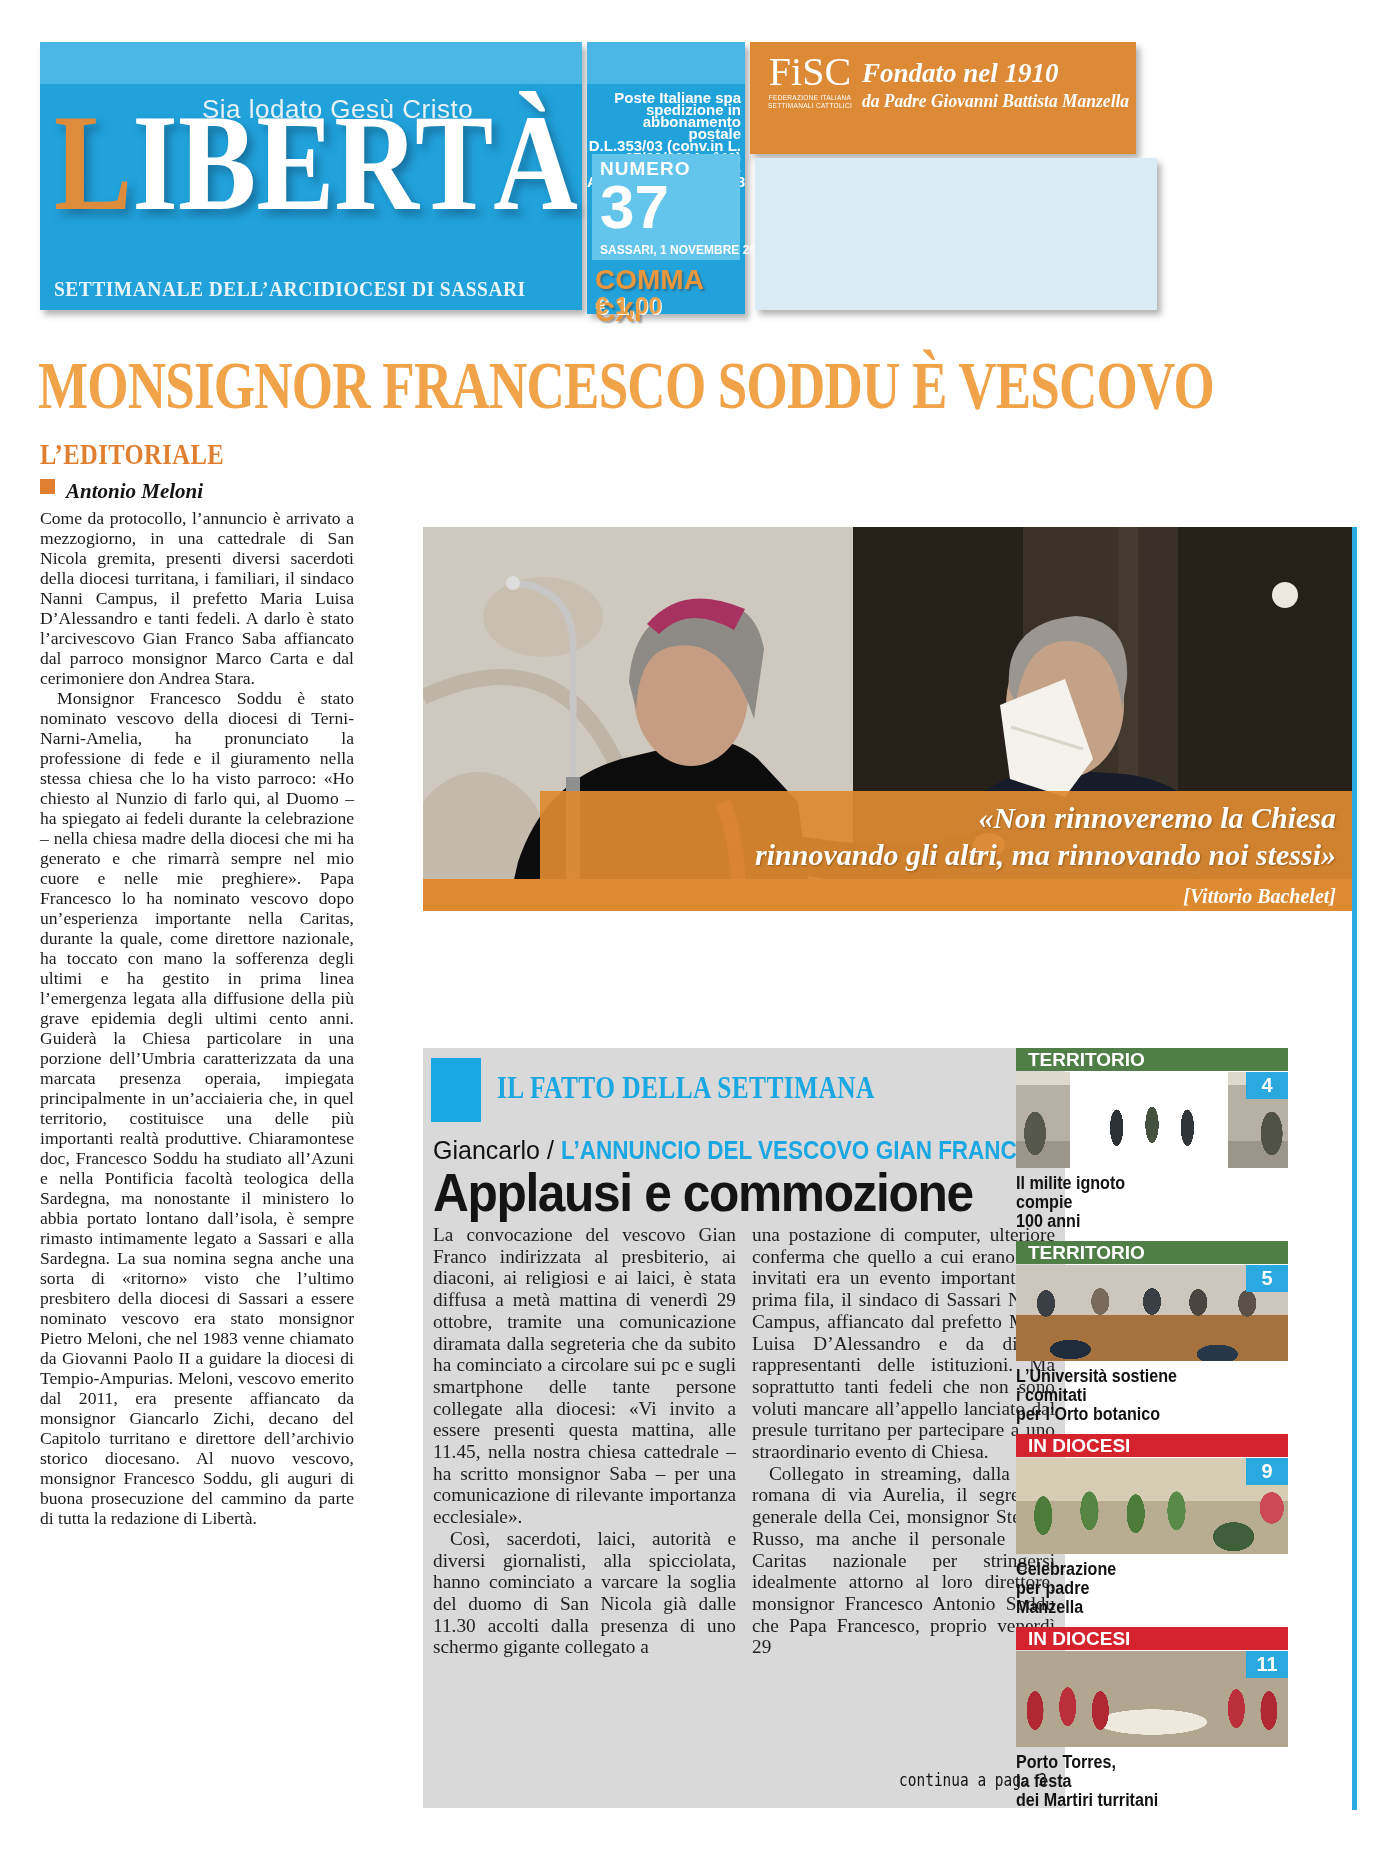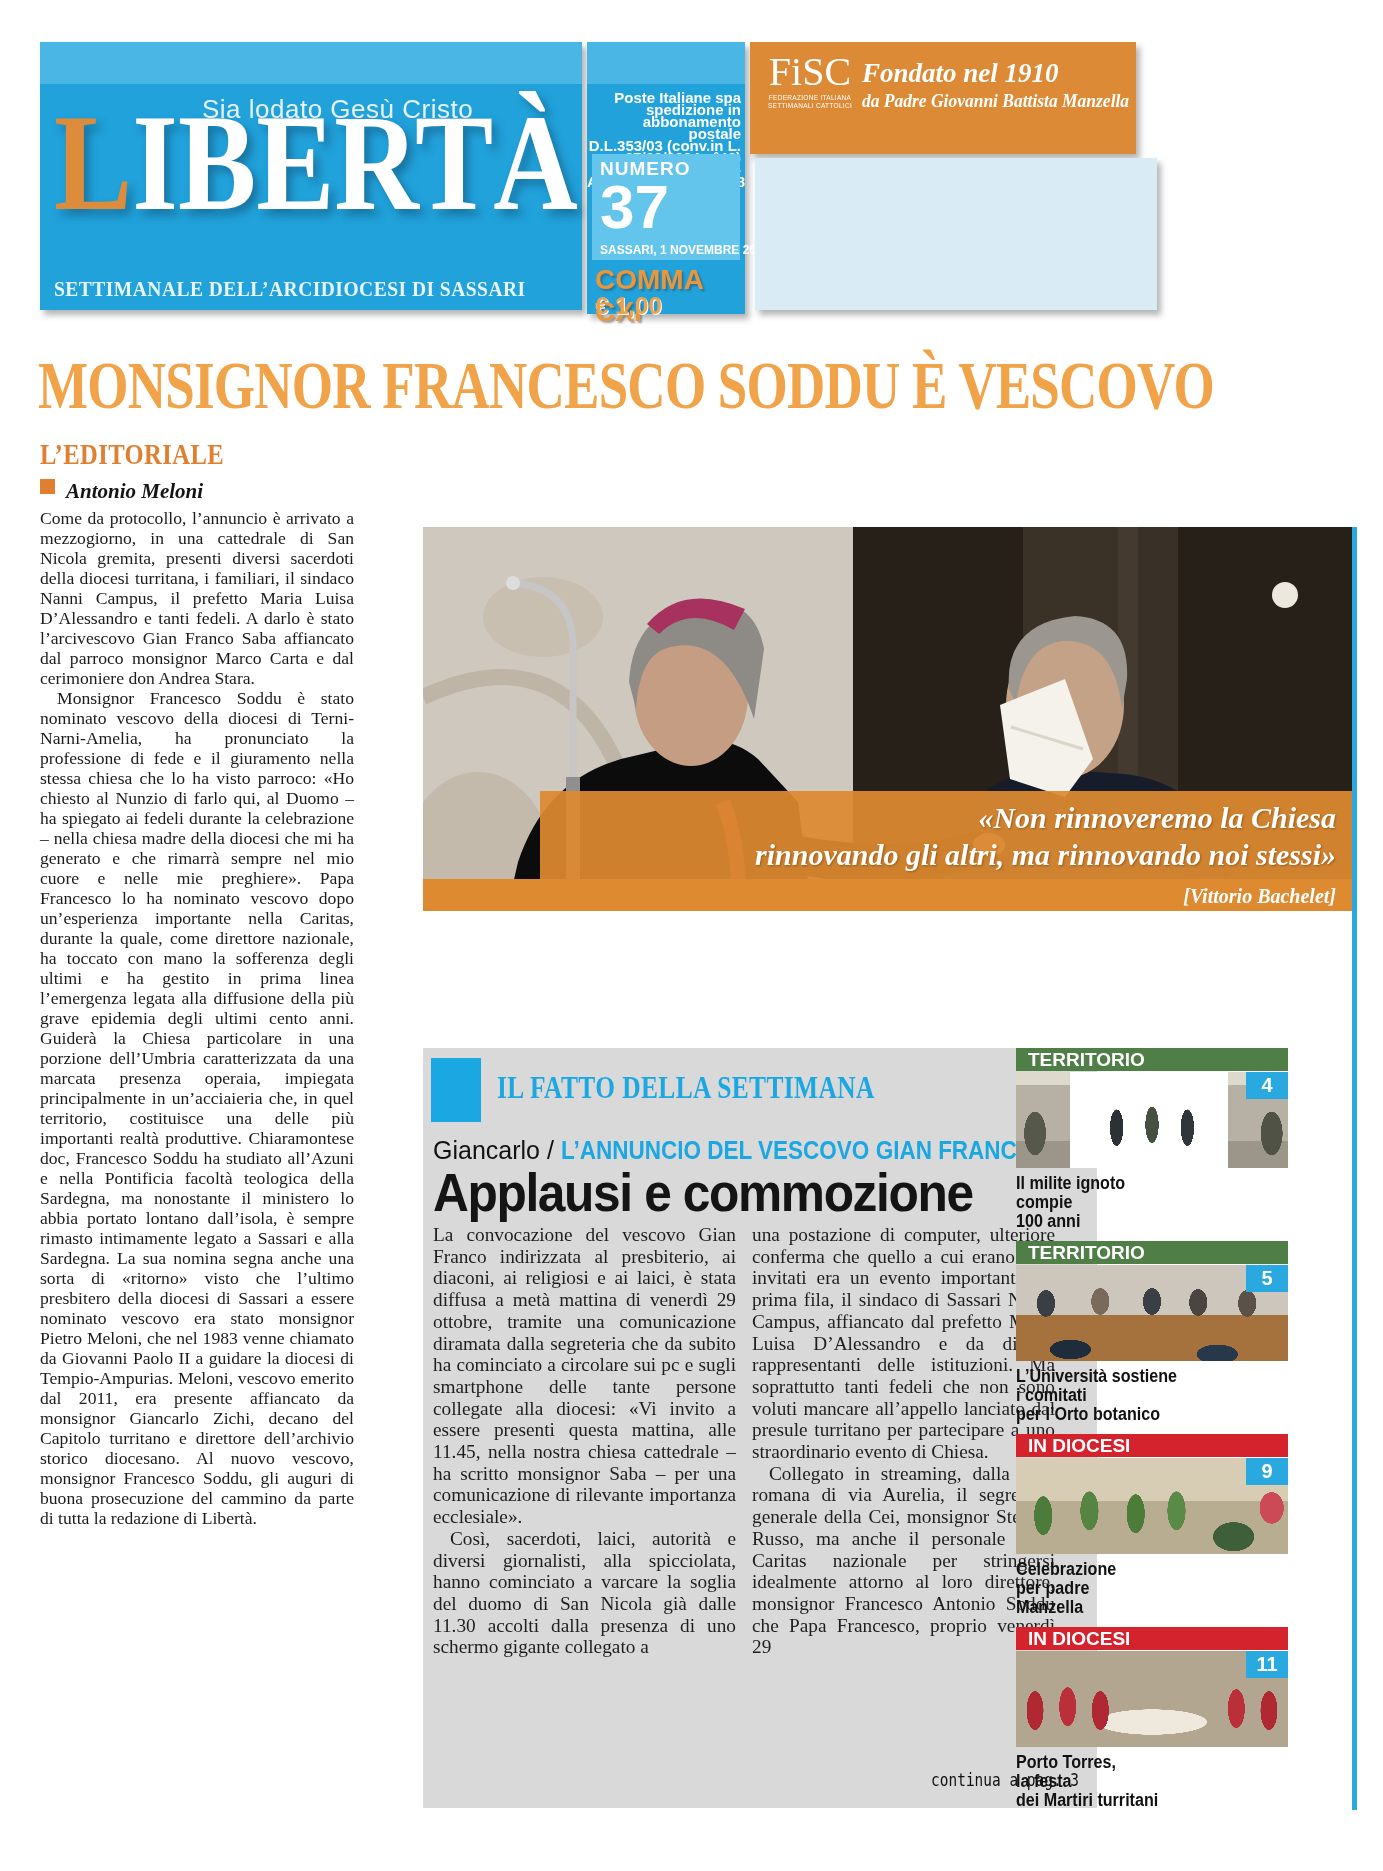--- a/index.html
+++ b/index.html
@@ -60,21 +60,21 @@
   #quote-band{position:absolute;right:0;bottom:32px;width:812px;height:88px;
               background:rgba(222,138,48,.93);text-align:right;padding:8px 16px 0 0;box-sizing:border-box;}
   #quote-band .q{color:#fff;font-weight:bold;font-style:italic;font-size:30px;line-height:37px;
                  text-shadow:1px 1px 2px rgba(120,70,10,.6);}
   #photo-strip{position:absolute;left:0;right:0;bottom:0;height:32px;background:#de8a30;}
   #attribution{position:absolute;right:16px;bottom:3px;color:#fff;font-weight:bold;font-style:italic;
                font-size:20px;}
   #blue-line{position:absolute;left:1352px;top:527px;width:5px;height:1283px;background:#2aa9e0;}
 
   
-  #weekly{position:absolute;left:423px;top:1048px;width:642px;height:760px;background:#d9d9d9;padding-left:32px;}
+  #weekly{position:absolute;left:423px;top:1048px;width:642px;height:760px;background:#d9d9d9;}
   #weekly .bluesq{position:absolute;left:8px;top:10px;width:50px;height:64px;background:#1ba7e1;}
   #weekly-label{position:absolute;left:74px;top:22px;font-size:31px;font-weight:bold;color:#1ba7e1;
                 transform:scaleX(.82);transform-origin:left top;white-space:nowrap;letter-spacing:.5px;}
   #kicker{position:absolute;left:10px;top:88px;white-space:nowrap;font-family:"Liberation Sans",sans-serif;}
   #kicker .pre{font-size:25px;color:#111;}
   #kicker .main{display:inline-block;font-size:25px;font-weight:bold;color:#1ba7e1;
                 transform:scaleX(.9);transform-origin:left bottom;}
   #weekly-title{position:absolute;left:10px;top:113px;font-family:"Liberation Sans",sans-serif;
                 font-size:54px;font-weight:bold;color:#141414;transform:scaleX(.92);
                 transform-origin:left top;white-space:nowrap;letter-spacing:-1.5px;}

